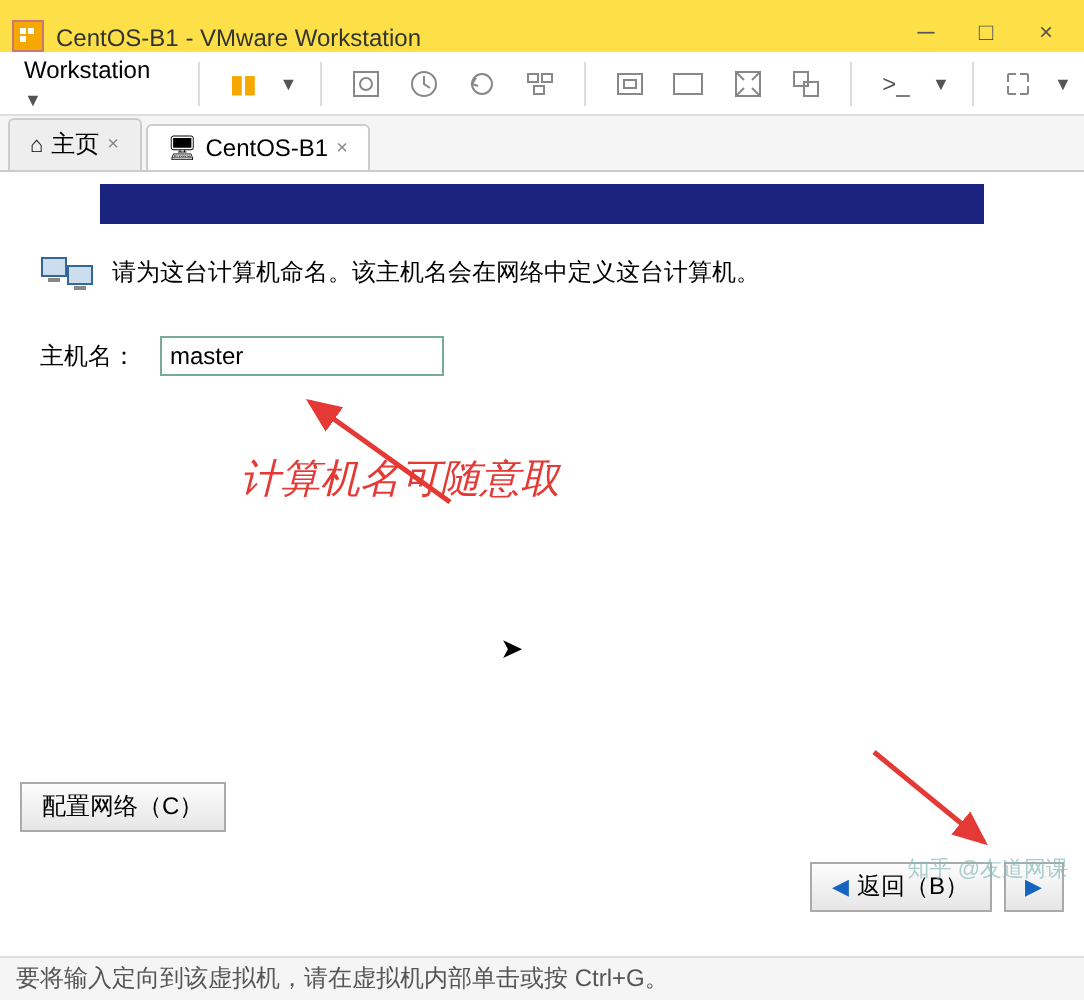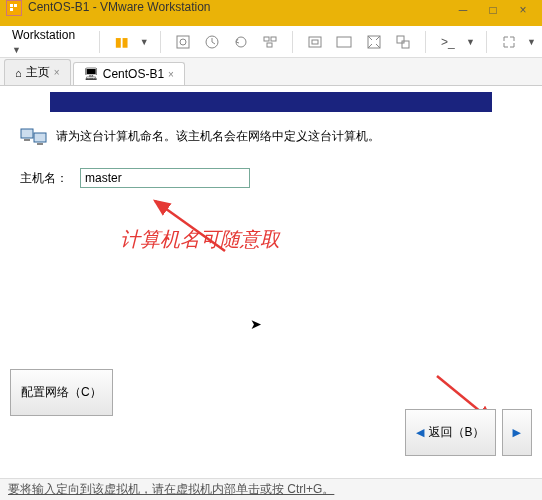--- a/index.html
+++ b/index.html
@@ -1,47 +1,47 @@
 <!DOCTYPE html>
 <html><head>
 <meta charset="utf-8">
 <style>
 * { box-sizing: border-box; margin: 0; padding: 0; }
 body { font-family: "Microsoft YaHei", Tahoma, sans-serif; font-size: 12px; background: #fff; width: 542px; height: 500px; overflow: hidden; position: relative; }
-.titlebar { display: flex; align-items: flex-start; height: 26px; padding: 0 6px; background: #eab308; }
+.titlebar { display: flex; align-items: flex-end; height: 26px; padding: 0 6px; background: #fde047; }
 .app-icon { width: 16px; height: 16px; background: #f7a800; border: 1px solid #c77; display: flex; align-items: center; justify-content: center; margin-right: 6px; }
 .app-icon svg { width: 10px; height: 10px; }
 .title-text { flex: 1; color: #333; }
 .win-controls { display: flex; gap: 4px; }
 .win-btn { width: 26px; height: 20px; display: flex; align-items: center; justify-content: center; color: #555; cursor: pointer; }
 .menubar { display: flex; align-items: center; height: 32px; padding: 0 6px; gap: 7px; border-bottom: 1px solid #ddd; }
 .menu-label { padding: 4px 6px; cursor: pointer; }
 .menu-drop { font-size: 9px; color: #555; }
 .sep { width: 1px; height: 22px; background: #ddd; margin: 0 4px; }
 .tb-btn { width: 24px; height: 24px; display: flex; align-items: center; justify-content: center; cursor: pointer; color: #555; }
 .tb-btn.orange { color: #f7a800; }
 .tabbar { display: flex; align-items: flex-end; height: 28px; background: #f5f5f5; padding: 0 4px; border-bottom: 1px solid #ccc; }
 .tab { display: flex; align-items: center; gap: 4px; padding: 4px 10px; background: #fff; border: 1px solid #ccc; border-bottom: none; margin-right: 2px; border-radius: 3px 3px 0 0; }
 .tab.inactive { background: #eee; }
 .tab-close { font-size: 10px; color: #888; cursor: pointer; }
 .content { position: relative; background: #fff; height: 380px; padding: 6px 10px; }
 .blue-banner { height: 20px; background: #1a237e; margin: 0 40px 12px 40px; }
 .wizard-row { display: flex; align-items: flex-start; gap: 8px; padding: 4px 10px; }
 .host-icon { width: 28px; height: 24px; }
 .host-row { display: flex; align-items: center; gap: 12px; margin: 12px 10px; }
-.host-input { width: 170px; height: 20px; border: 1px solid #7a9; padding: 0 4px; font-size: 12px; outline: none; }
+.host-input { width: 142px; height: 20px; border: 1px solid #7a9; padding: 0 4px; font-size: 12px; outline: none; }
 .red-note { color: #e53935; font-size: 20px; position: absolute; left: 120px; top: 140px; font-style: italic; }
 .arrow1 { position: absolute; left: 145px; top: 110px; }
 .arrow2 { position: absolute; right: 40px; bottom: 35px; }
 .cursor-ptr { position: absolute; left: 250px; top: 230px; font-size: 14px; }
 .btn-row-left { position: absolute; left: 10px; bottom: 50px; }
 .btn-row-right { position: absolute; right: 10px; bottom: 10px; display: flex; gap: 6px; }
-.btn { border: 1px solid #aaa; background: linear-gradient(#fdfdfd,#e6e6e6); padding: 14px 10px; cursor: pointer; font-size: 12px; display: flex; align-items: center; gap: 4px; }
+.btn { border: 1px solid #aaa; background: linear-gradient(#fdfdfd,#e6e6e6); padding: 3px 10px; cursor: pointer; font-size: 12px; display: flex; align-items: center; gap: 4px; }
 .btn-arrow { color: #1565c0; font-size: 11px; }
-.statusbar { position: absolute; bottom: 0; left: 0; right: 0; height: 22px; background: #f5f5f5; border-top: 1px solid #ddd; display: flex; align-items: center; padding: 0 8px; color: #555; text-decoration: underline; }
+.statusbar { position: absolute; bottom: 0; left: 0; right: 0; height: 22px; background: #f5f5f5; border-top: 1px solid #ddd; display: flex; align-items: center; padding: 0 8px; color: #555; }
 .watermark { position: absolute; right: 8px; bottom: 24px; color: #8bb; font-size: 11px; opacity: .7; }
 .home-icon { font-size: 11px; }
 </style>
 </head>
 <body>
 
 <div class="titlebar">
   <div class="app-icon">
     <svg viewBox="0 0 10 10">
         <rect x="1" y="1" width="3" height="3" fill="#fff"></rect>
@@ -181,17 +181,18 @@
   </div>
   <div class="btn-row-right">
     <button class="btn">
         <span class="btn-arrow">◀</span>
         <span>返回（B）</span>
       </button>
     <button class="btn">
         <span class="btn-arrow">▶</span>
       </button>
   </div>
+  <div class="watermark">知乎 @友道网课</div>
 </div>
 
 <div class="statusbar">
   <span>要将输入定向到该虚拟机，请在虚拟机内部单击或按 Ctrl+G。</span>
 </div>
 
 </body></html>

